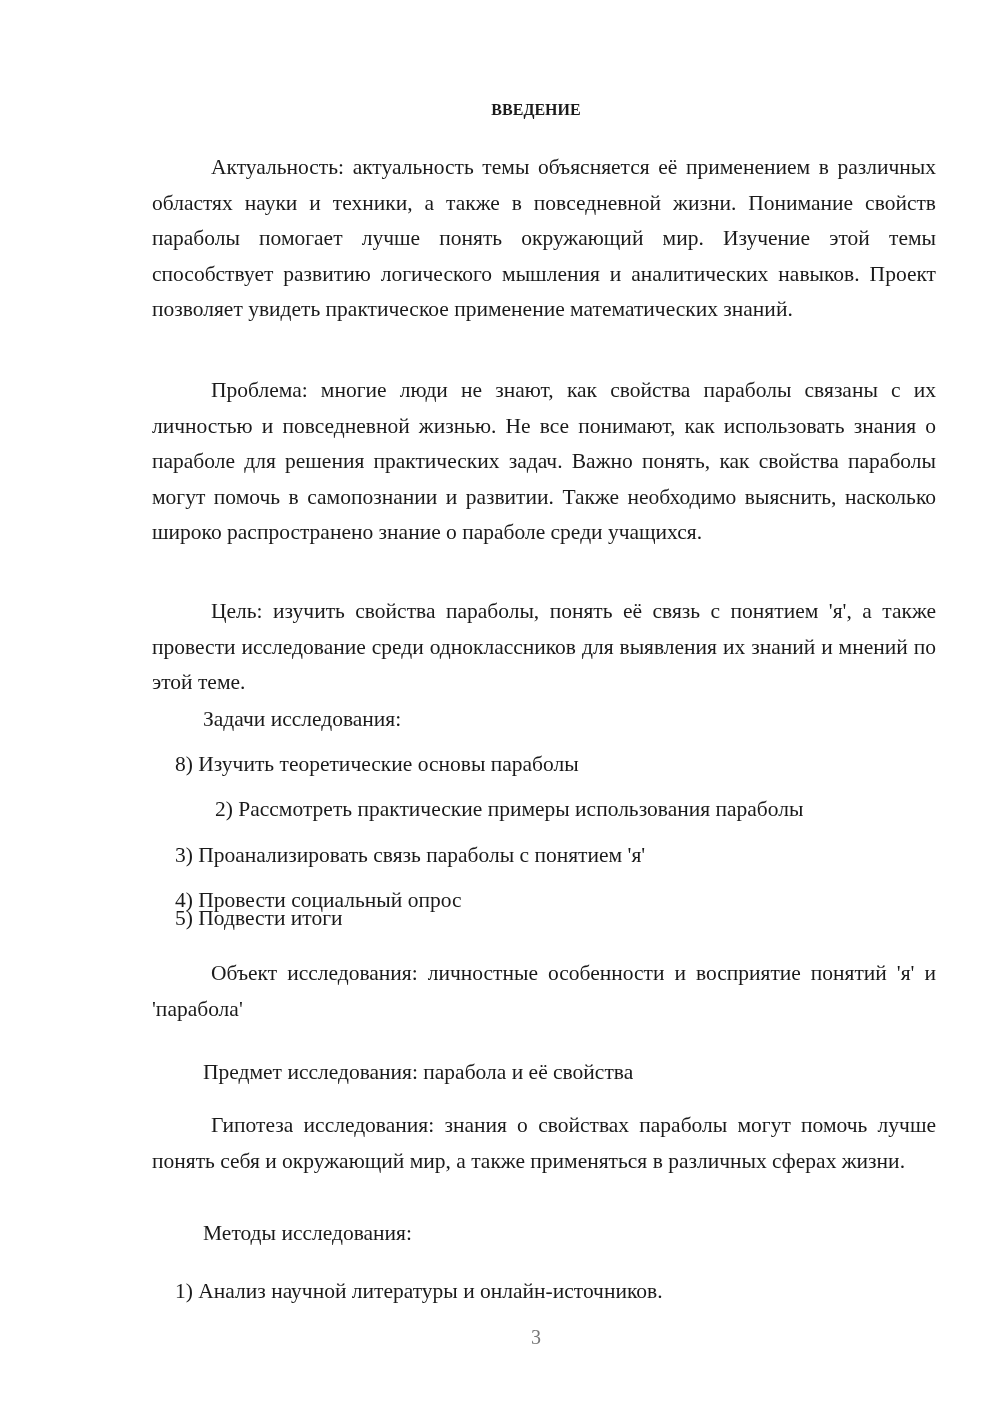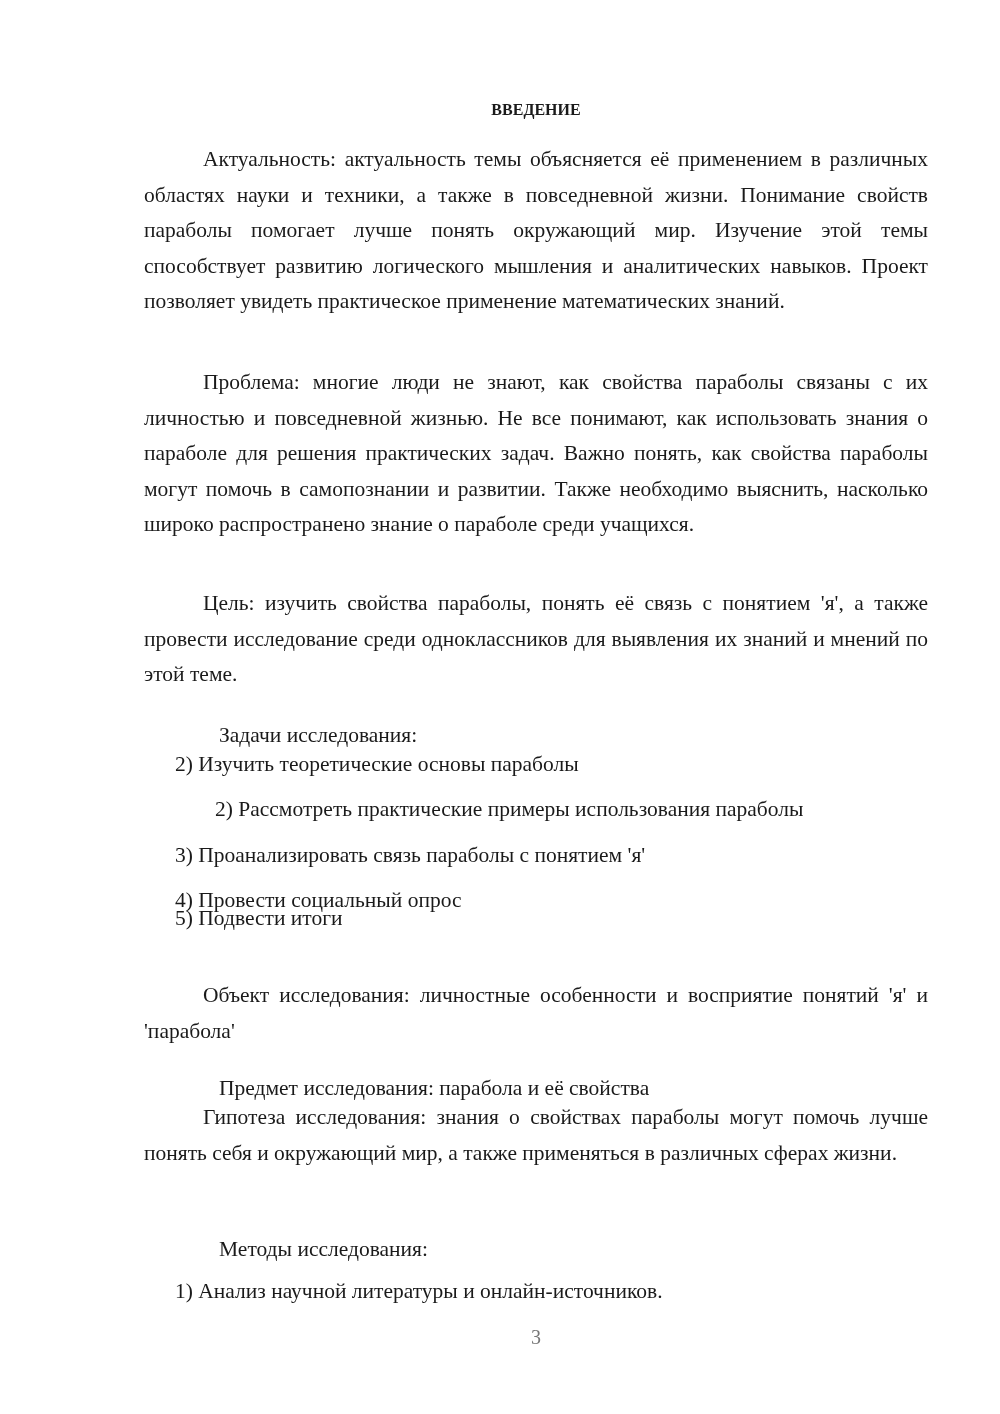--- a/index.html
+++ b/index.html
@@ -7,51 +7,51 @@
     .page {
       position: absolute; left: 144px; top: 0; width: 784px;
       font-family: "Liberation Serif", serif; font-size: 21.5px; color: #1a1a1a;
       line-height: 35.5px;
     }
     .title {
       position: absolute; top: 95px; left: 0; width: 784px; text-align: center;
       font-weight: bold; font-size: 16px; margin: 0; line-height: 30px;
     }
     .p {
-      position: absolute; left: 0; width: 784px; margin: 0;
+      position: absolute; left: 0; width: 784px; margin: 8px;
       text-align: justify; text-indent: 59px;
     }
     .li { position: absolute; left: 31px; margin: 0; white-space: nowrap; }
-    .plain { position: absolute; left: 59px; margin: 16px; white-space: nowrap; }
+    .plain { position: absolute; left: 59px; margin: 0; white-space: nowrap; }
     .pagenum {
       position: absolute; top: 1326px; left: 0; width: 1072px; text-align: center;
       font-family: "Liberation Serif", serif; font-size: 20px; color: #777;
     }
   </style>
 </head>
 <body>
 
 <div class="page">
   <h1 class="title">ВВЕДЕНИЕ</h1>
 
   <p class="p" style="top:142px;">Актуальность: актуальность темы объясняется её применением в различных областях науки и техники, а также в повседневной жизни. Понимание свойств параболы помогает лучше понять окружающий мир. Изучение этой темы способствует развитию логического мышления и аналитических навыков. Проект позволяет увидеть практическое применение математических знаний.</p>
 
   <p class="p" style="top:365px;">Проблема: многие люди не знают, как свойства параболы связаны с их личностью и повседневной жизнью. Не все понимают, как использовать знания о параболе для решения практических задач. Важно понять, как свойства параболы могут помочь в самопознании и развитии. Также необходимо выяснить, насколько широко распространено знание о параболе среди учащихся.</p>
 
   <p class="p" style="top:586px;">Цель: изучить свойства параболы, понять её связь с понятием 'я', а также провести исследование среди одноклассников для выявления их знаний и мнений по этой теме.</p>
 
   <p class="plain" style="top:702px;">Задачи исследования:</p>
 
-  <p class="li" style="top:747px;">2) Изучить теоретические основы параболы</p>
+  <p class="li" style="top:747px;">8) Изучить теоретические основы параболы</p>
   <p class="li" style="top:792px;margin-left:40px;">2) Рассмотреть практические примеры использования параболы</p>
   <p class="li" style="top:838px;">3) Проанализировать связь параболы с понятием 'я'</p>
   <p class="li" style="top:883px;text-align:center;">4) Провести социальный опрос</p>
   <p class="li" style="top:901px;">5) Подвести итоги</p>
 
-  <p class="p" style="top:978px;">Объект исследования: личностные особенности и восприятие понятий 'я' и 'парабола'</p>
+  <p class="p" style="top:948px;">Объект исследования: личностные особенности и восприятие понятий 'я' и 'парабола'</p>
 
   <p class="plain" style="top:1055px;">Предмет исследования: парабола и её свойства</p>
 
   <p class="p" style="top:1100px;">Гипотеза исследования: знания о свойствах параболы могут помочь лучше понять себя и окружающий мир, а также применяться в различных сферах жизни.</p>
 
   <p class="plain" style="top:1216px;">Методы исследования:</p>
 
   <p class="li" style="top:1262px;margin-top:12px;">1) Анализ научной литературы и онлайн-источников.</p>
 </div>
 

